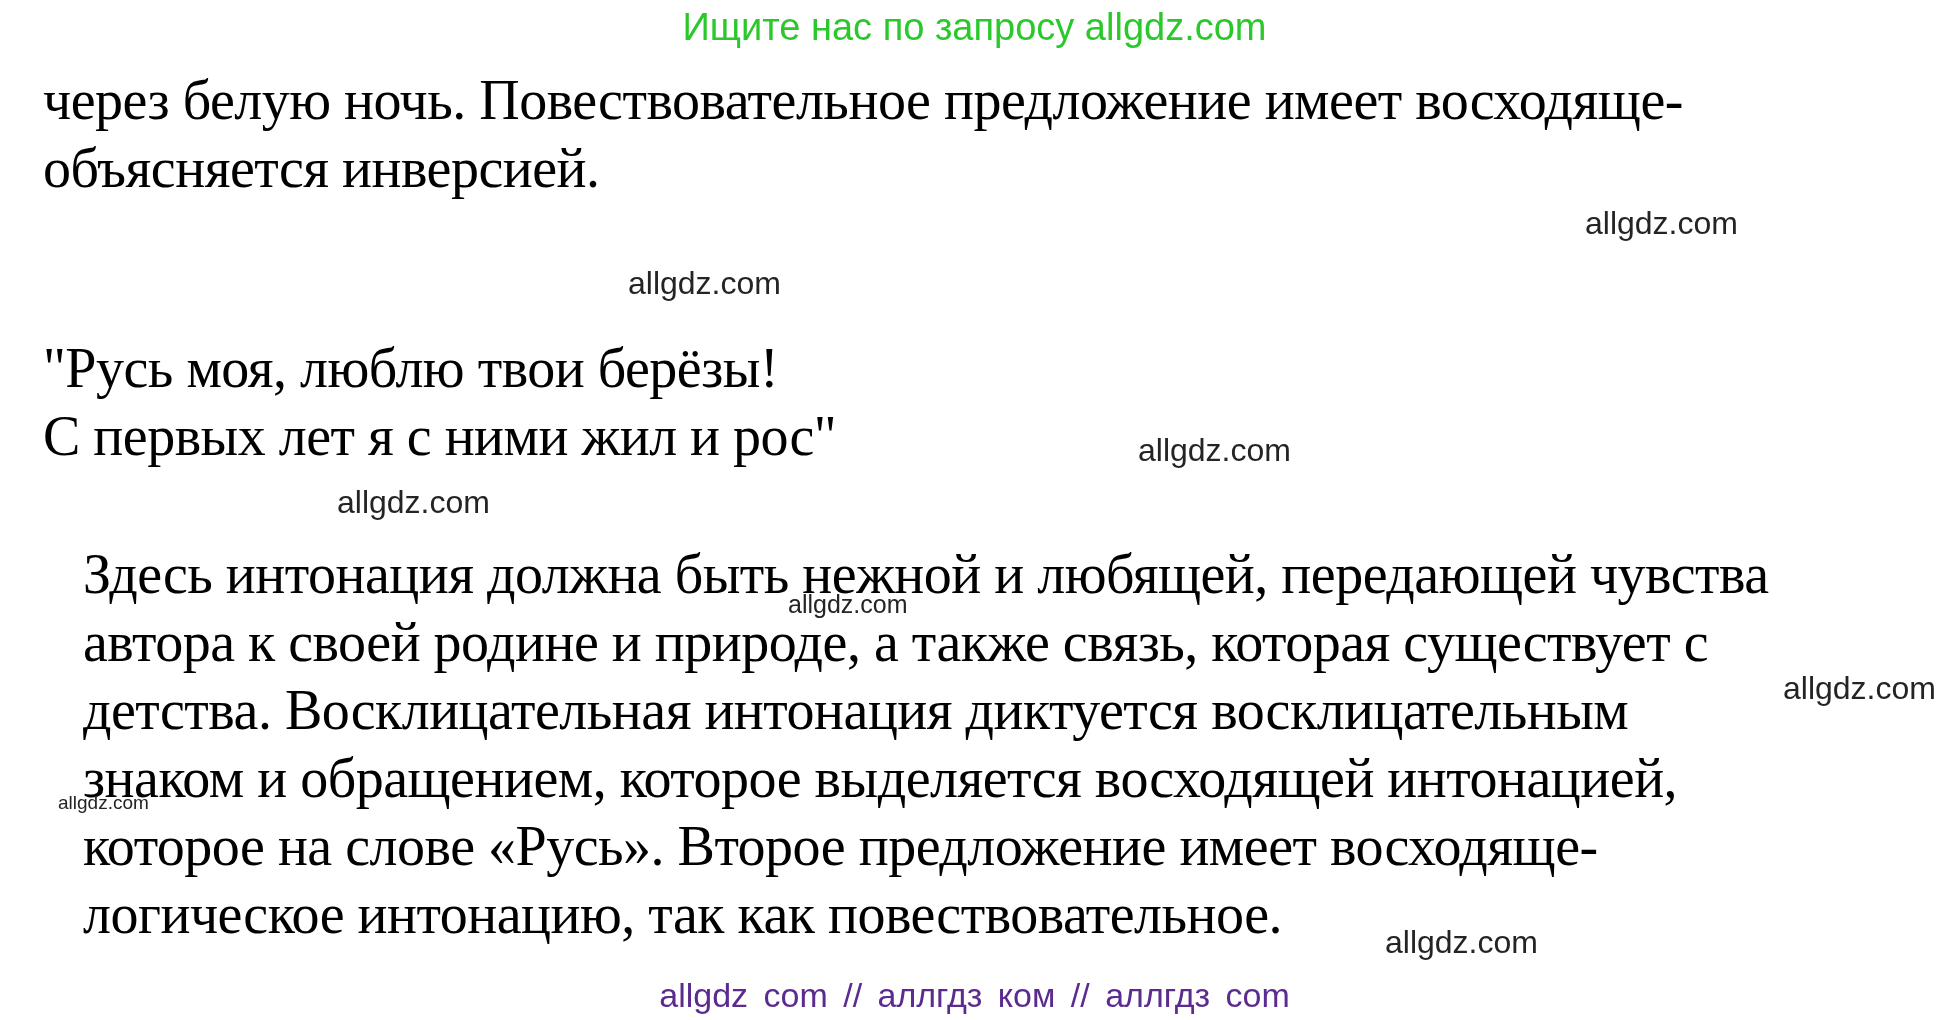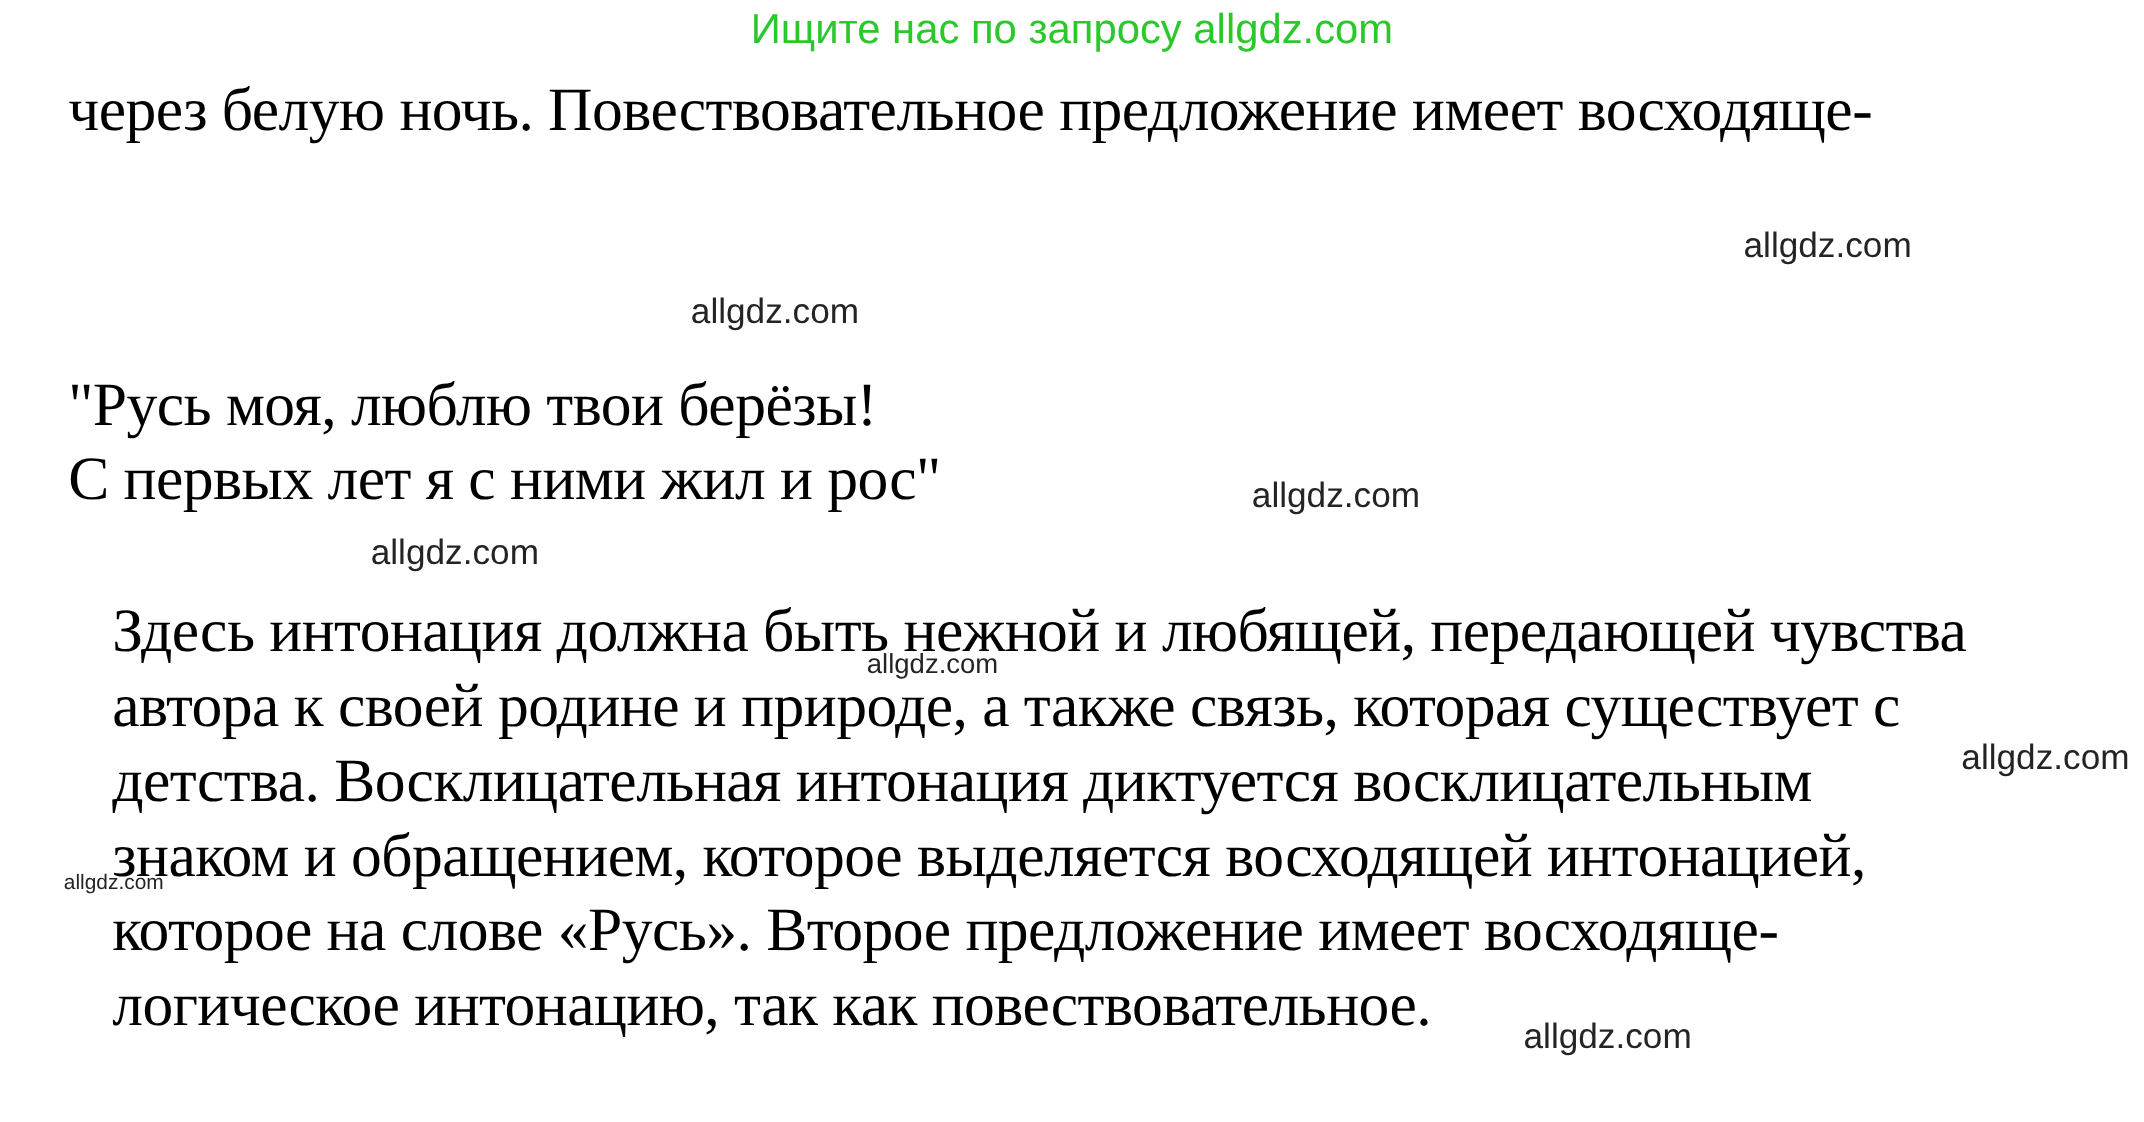--- a/index.html
+++ b/index.html
@@ -19,21 +19,21 @@
     left: 0;
     width: 100%;
     text-align: center;
     font-family: "Liberation Sans", sans-serif;
     font-size: 38px;
     color: #2bc82b;
     white-space: nowrap;
   }
   .body-para {
     position: absolute;
-    left: 62px;
+    left: 43px;
     font-size: 56px;
     line-height: 68px;
     color: #000000;
     white-space: nowrap;
     letter-spacing: -0.5px;
   }
   .para-1 { top: 66px; }
   .quote-block { top: 334px; }
   .para-2 { top: 540px; margin-left: 40px; }
   .watermark {
@@ -68,20 +68,21 @@
 <body>
 
 <div class="page">
 
   <div class="header-note">Ищите нас по запросу allgdz.com</div>
 
   <div class="watermark wm-a">allgdz.com</div>
 
   <div class="body-para para-1">
     <div>через белую ночь. Повествовательное предложение имеет восходяще-</div>
+    <div>объясняется инверсией.</div>
   </div>
 
   <div class="watermark wm-b">allgdz.com</div>
 
   <div class="body-para quote-block">
     <div>"Русь моя, люблю твои берёзы!</div>
     <div>С первых лет я с ними жил и рос"</div>
   </div>
 
   <div class="watermark wm-c">allgdz.com</div>
@@ -98,14 +99,15 @@
   </div>
 
   <div class="watermark wm-e">allgdz.com</div>
 
   <div class="watermark wm-f">allgdz.com</div>
 
   <div class="watermark wm-g">allgdz.com</div>
 
   <div class="watermark wm-h">allgdz.com</div>
 
+  <div class="footer-note">allgdz com // аллгдз ком // аллгдз com</div>
 
 </div>
 
 </body></html>

